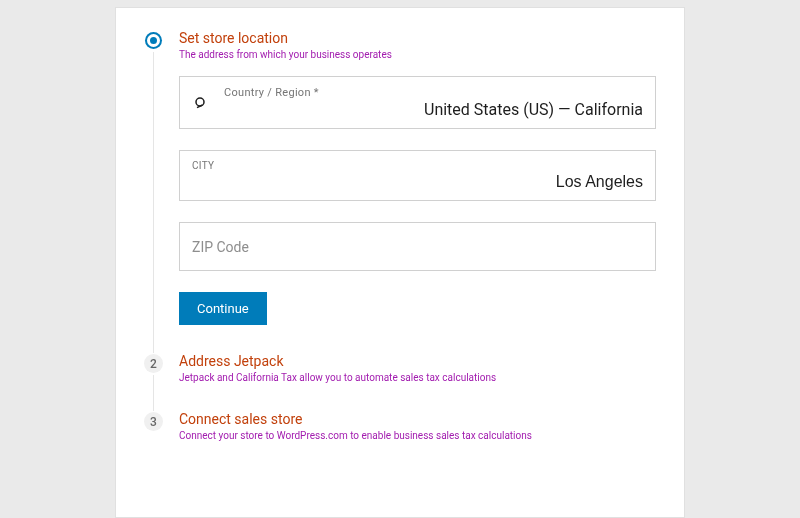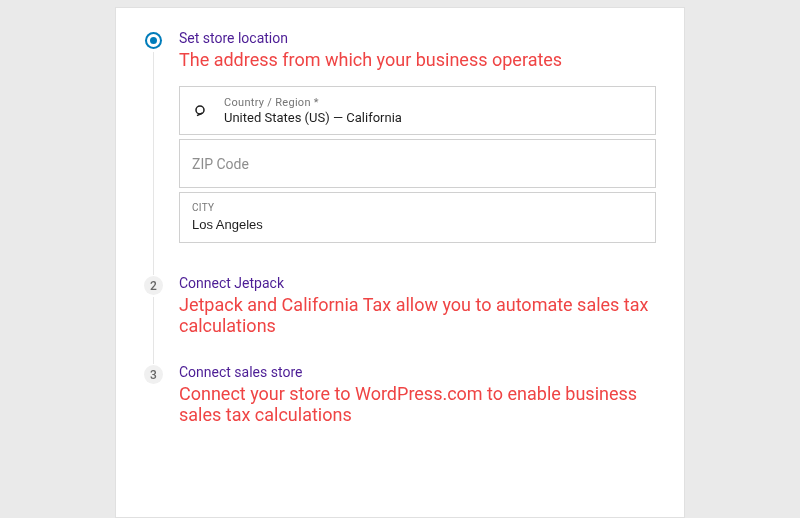--- a/index.html
+++ b/index.html
@@ -56,33 +56,33 @@
       box-shadow: 0 0 0 2px #007cba;
       width: 13px;
       height: 13px;
       margin-top: 4px;
       margin-left: 3px;
       margin-right: 3px;
     }
     .step-content { flex: 1; }
     .step-title {
       font-size: 14px;
-      color: #4c1d95;
+      color: #c2410c;
       font-weight: 400;
       margin-bottom: 3px;
     }
     .step-desc {
-      font-size: 18px;
-      color: #ef4444;
+      font-size: 10px;
+      color: #a21caf;
     }
     .form { margin-top: 16px; }
     .field {
       border: 1px solid #d0d0d0;
       padding: 9px 12px;
-      margin-bottom: 4px;
+      margin-bottom: 21px;
       background: #fff;
       position: relative;
     }
     .field.with-icon { padding-left: 44px; }
     .field-icon {
       position: absolute;
       left: 13px;
       top: 50%;
       transform: translateY(-50%);
       width: 16px;
@@ -92,27 +92,28 @@
     .field-label {
       font-size: 10px;
       color: #757575;
       text-transform: uppercase;
       letter-spacing: 0.3px;
       display: block;
       margin-bottom: 1px;
     }
     .field-label.mixed { text-transform: none; font-size: 11px;}
     .field-value {
-      font-size: 13px;
+      font-size: 16px;
       color: #1e1e1e;
       border: none;
       outline: none;
       width: 100%;
       background: transparent;
       padding: 0;
+      text-align: right;
     }
     .field.empty .placeholder {
       font-size: 14px;
       color: #8e8e8e;
     }
     .field.empty { padding: 14px 12px; }
     .btn {
       background: #007cba;
       color: #fff;
       border: none;
@@ -137,37 +138,38 @@
         <div class="field with-icon">
           <svg class="field-icon" viewBox="0 0 24 24" fill="none" stroke="currentColor" stroke-width="2.3">
             <circle cx="10.5" cy="10.5" r="6"></circle>
             <line x1="6" y1="19" x2="14.2" y2="15"></line>
           </svg>
           <span class="field-label mixed">Country / Region *</span>
           <div class="field-value">United States (US) — California</div>
         </div>
 
 
-        <div class="field empty">
-          <span class="placeholder">ZIP Code</span>
-        </div>
-
         <div class="field">
           <span class="field-label">City</span>
           <input class="field-value" value="Los Angeles" style="">
         </div>
 
+        <div class="field empty">
+          <span class="placeholder">ZIP Code</span>
+        </div>
+
+        <button class="btn">Continue</button>
       </div>
     </div>
   </div>
 
   <div class="step">
     <div class="step-indicator">2</div>
     <div class="step-content">
-      <div class="step-title">Connect Jetpack</div>
+      <div class="step-title">Address Jetpack</div>
       <div class="step-desc">Jetpack and California Tax allow you to automate sales tax calculations</div>
     </div>
   </div>
 
   <div class="step">
     <div class="step-indicator">3</div>
     <div class="step-content">
       <div class="step-title">Connect sales store</div>
       <div class="step-desc">Connect your store to WordPress.com to enable business sales tax calculations</div>
     </div>

